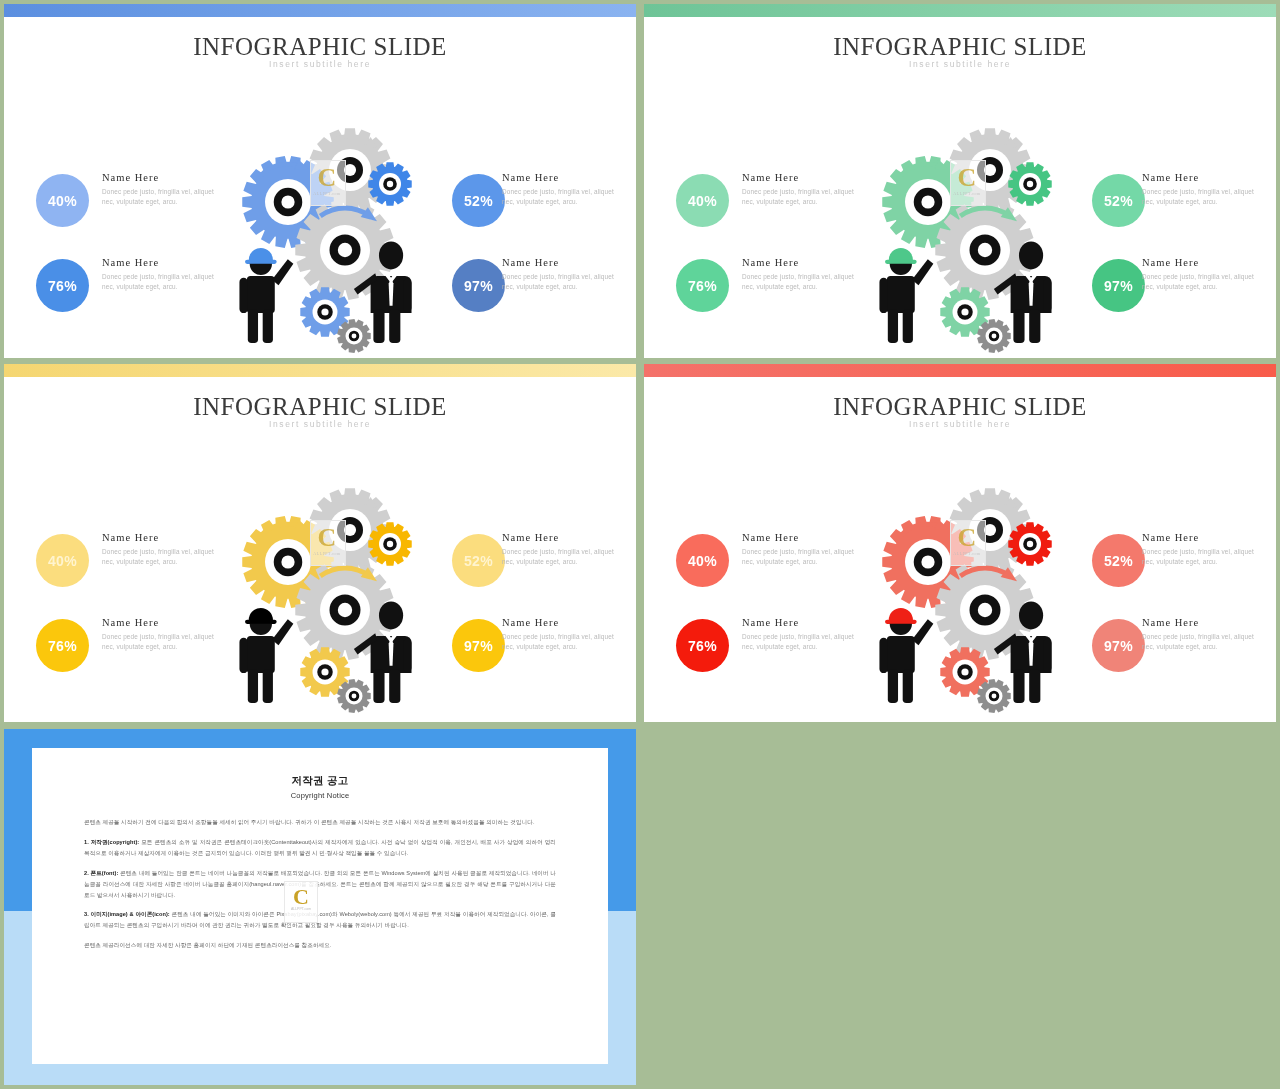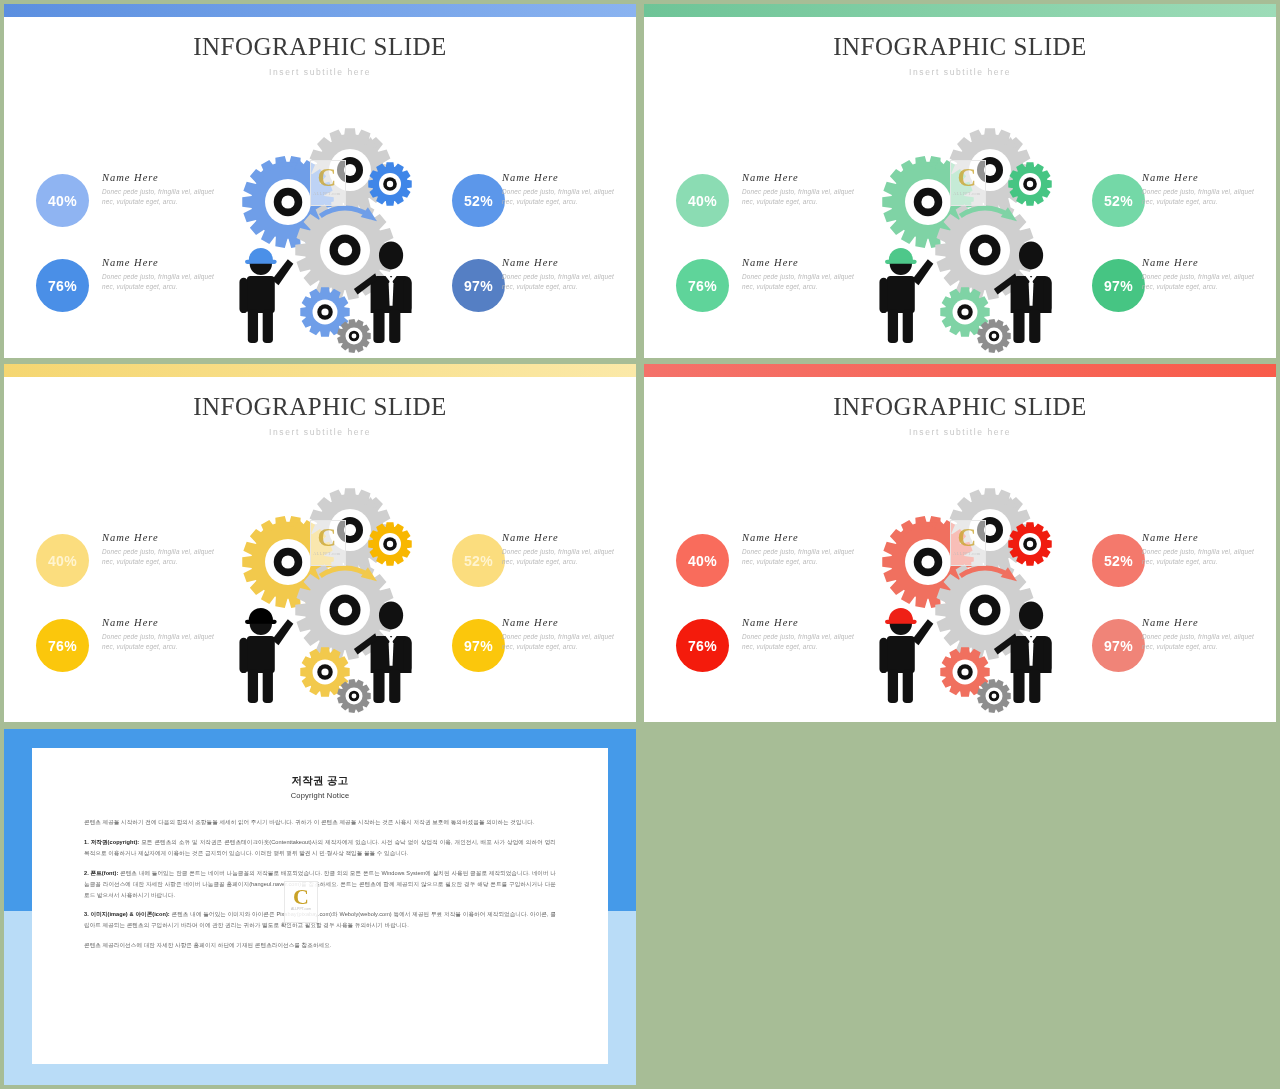--- a/index.html
+++ b/index.html
@@ -16,32 +16,32 @@
   .slide .topbar{position:absolute;left:0;top:0;right:0;height:13px;}
   .slide-inner{position:absolute;left:0;right:0;top:13px;bottom:0;background:#fff;}
 
   .s-title{
     position:absolute;left:0;right:0;top:16px;text-align:center;
     font-family:"Liberation Serif","DejaVu Serif",serif;
     font-size:25px;letter-spacing:.5px;color:#3a3a3a;font-weight:400;
     white-space:nowrap;
   }
   .s-sub{
-    position:absolute;left:0;right:0;top:50px;text-align:center;
+    position:absolute;left:0;right:0;top:42px;text-align:center;
     font-size:8.5px;letter-spacing:1.6px;color:#c7c7c7;font-weight:400;
   }
 
   
   .stat{position:absolute;width:200px;height:85px;}
   .stat .bubble{
     position:absolute;left:0;top:2px;width:53px;height:53px;border-radius:50%;
     display:flex;align-items:center;justify-content:center;
     color:#ffffff;font-size:14px;letter-spacing:.3px;font-weight:700;
   }
-  .stat .txt{position:absolute;left:66px;top:0;width:120px;font-style:italic;}
+  .stat .txt{position:absolute;left:66px;top:0;width:120px;}
   .stat .nm{
     font-family:"Liberation Serif","DejaVu Serif",serif;
     font-size:10.5px;color:#2d2d2d;letter-spacing:1px;margin:0 0 4px 0;
   }
   .stat .desc{
     font-size:6.4px;line-height:1.62;color:#b9b9b9;letter-spacing:.15px;margin:0;
   }
   .stat.right .bubble{left:16px;}
   
   

